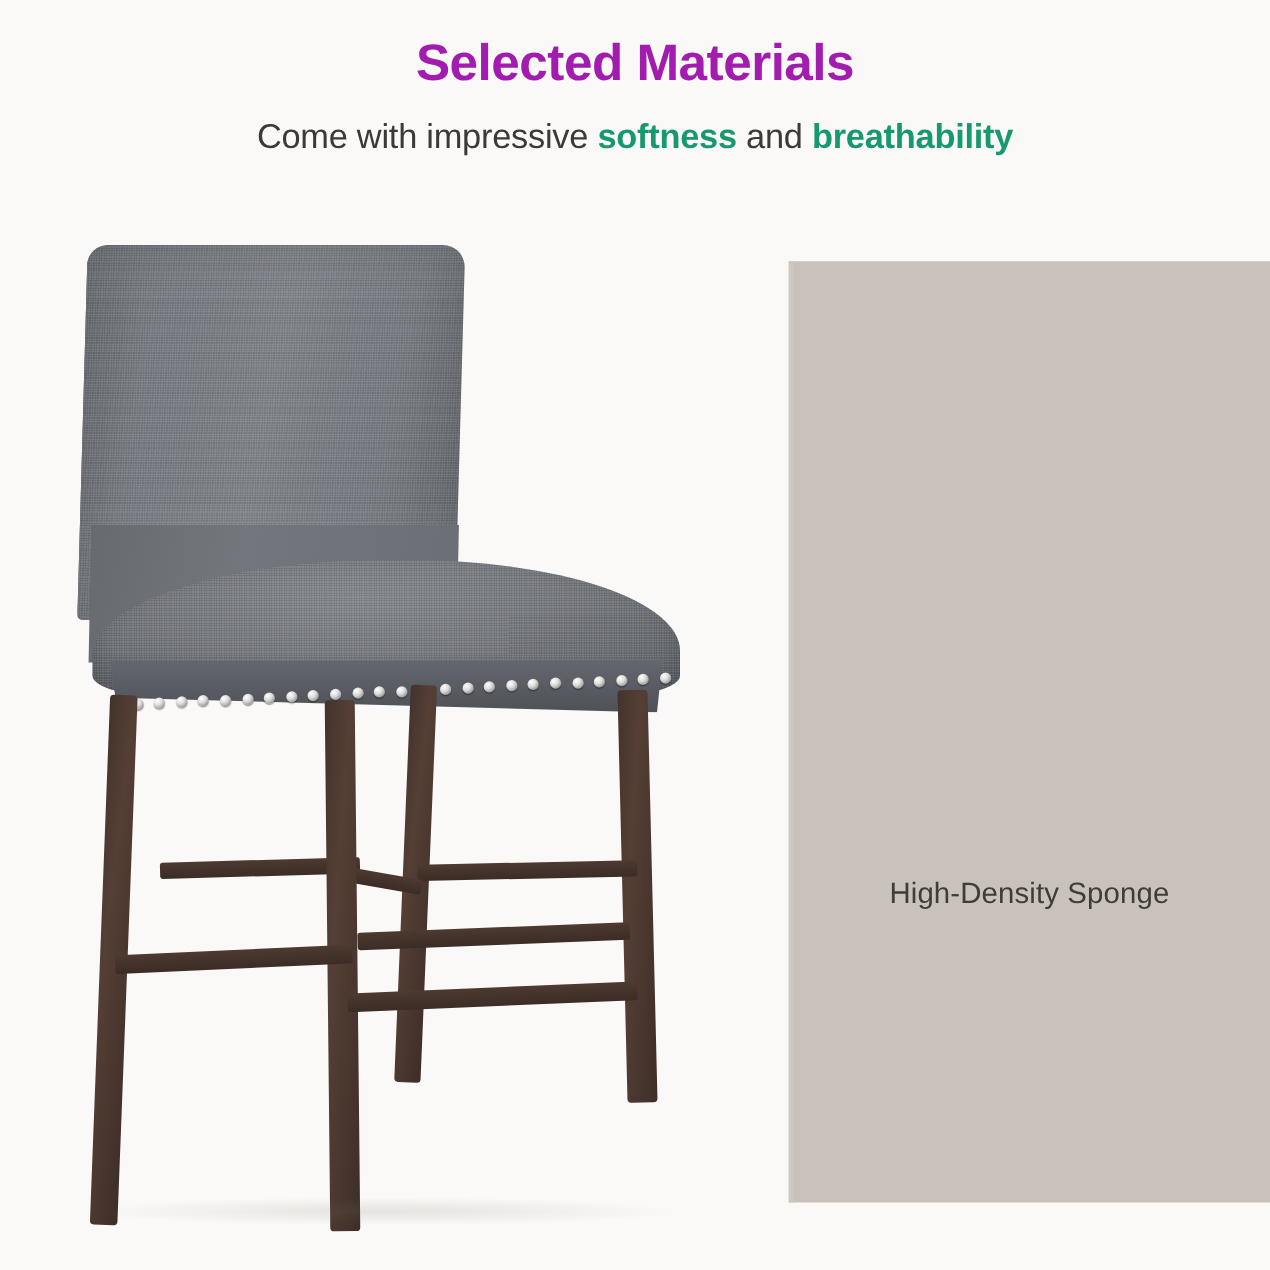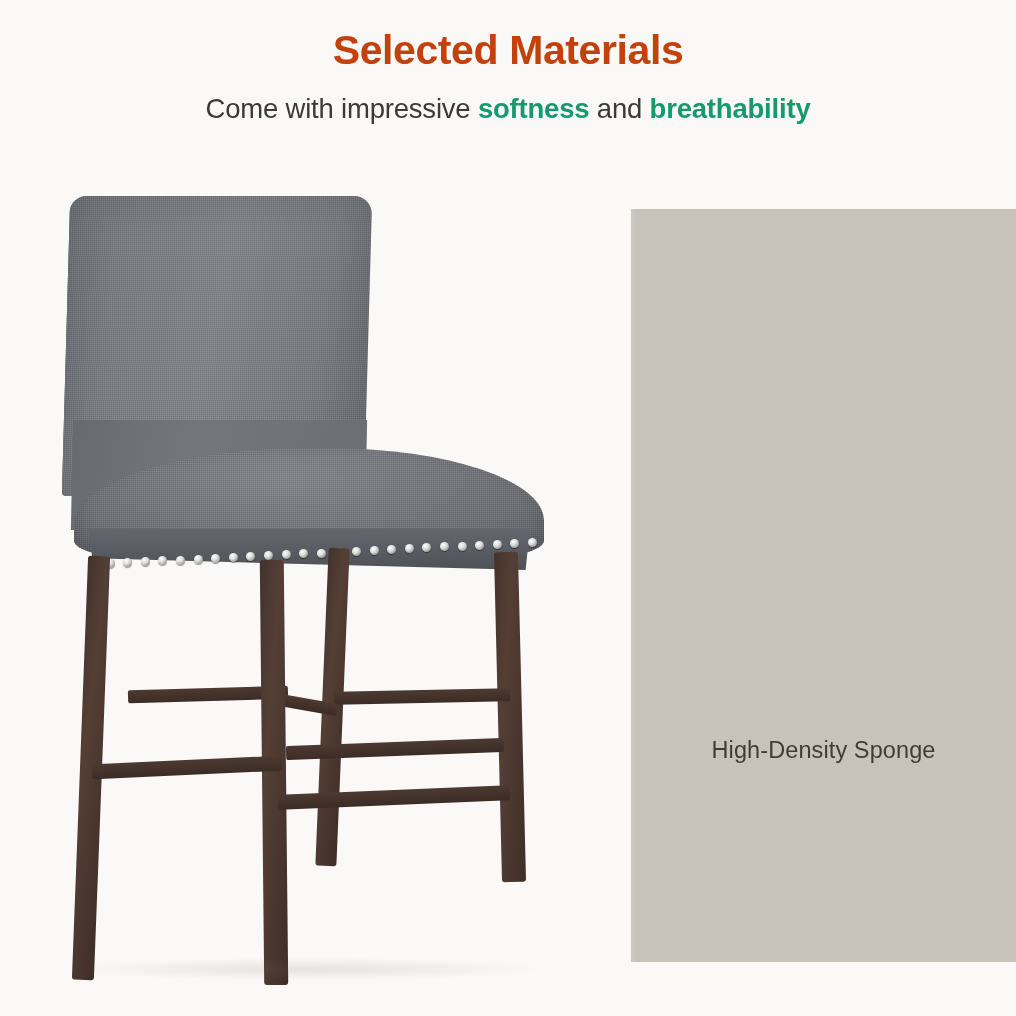--- a/index.html
+++ b/index.html
@@ -19,21 +19,21 @@
   
   .header {
     position:absolute;
     left:0; top:26px;
     width:1016px;
     text-align:center;
   }
   .title {
     font-size:41px;
     font-weight:bold;
-    color:#c2410c;
+    color:#a21caf;
     letter-spacing:-0.4px;
     line-height:1.18;
   }
   .subtitle {
     margin-top:18px;
     font-size:27.5px;
     color:#3b3a39;
     line-height:1.2;
     letter-spacing:-0.2px;
   }
@@ -53,21 +53,21 @@
   }
 
   .swatch-caption {
     position:absolute;
     left:0; width:385px;
     text-align:center;
     font-size:23.5px;
     color:#413c38;
     letter-spacing:0.1px;
   }
-  #cap-sponge { top:528px; }
+  #cap-sponge { top:492px; }
 
   
   .chair { position:absolute; left:0; top:0; width:640px; height:1016px; }
 
   .back-rest {
     position:absolute;
     left:66px; top:196px;
     width:302px; height:300px;
     background:
       linear-gradient(100deg,#6f7378 0%,#797d83 18%,#81858b 48%,#787c82 78%,#6b6f74 100%);

